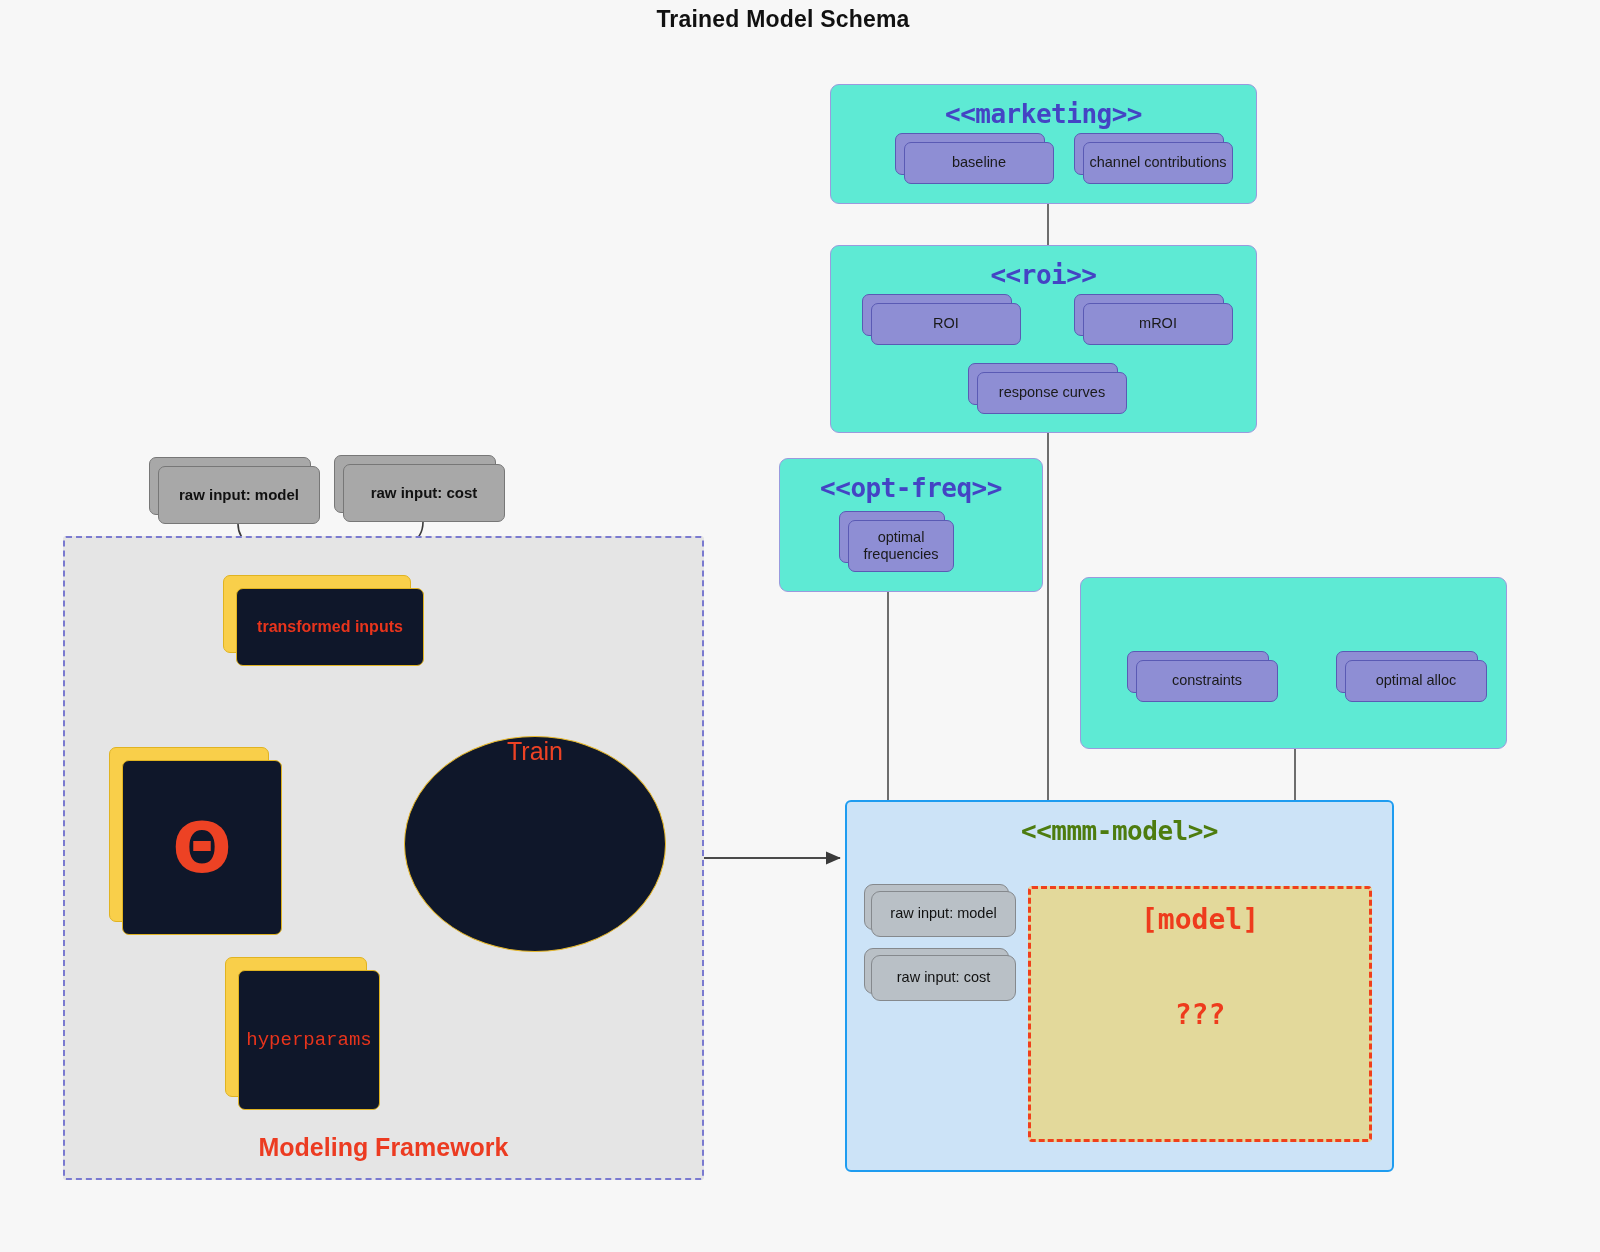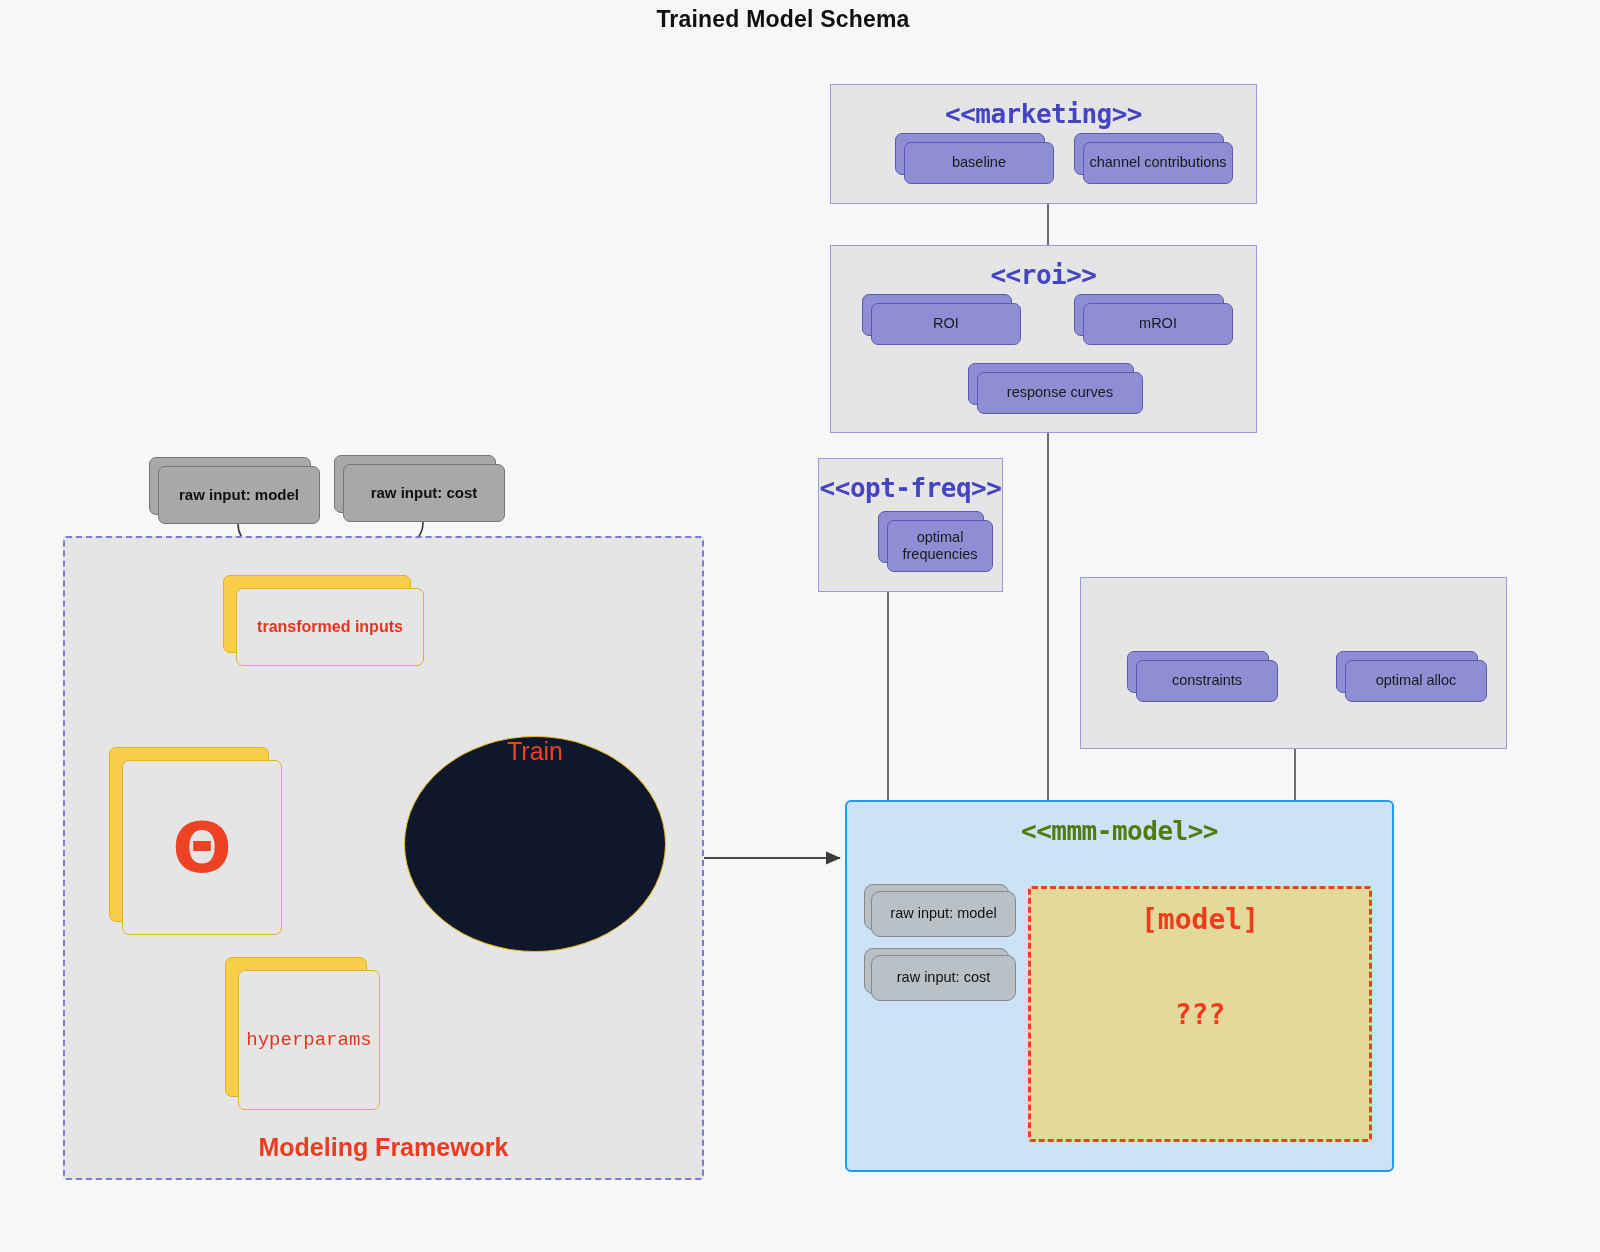--- a/index.html
+++ b/index.html
@@ -28,23 +28,23 @@
     width: 1566px;
     text-align: center;
     font-size: 23px;
     font-weight: bold;
     color: #111111;
     letter-spacing: 0.2px;
   }
 
   
   .pkg {
-    background: #e5e5e5;
+    background: #5eead4;
     border: 1.4px solid #9a9ade;
-    border-radius: 0;
+    border-radius: 9px;
   }
   .pkg-title {
     position: absolute;
     left: 0; right: 0;
     top: 14px;
     text-align: center;
     font-family: "DejaVu Sans Mono", monospace;
     font-weight: bold;
     font-size: 26px;
     color: #4444c4;
@@ -126,21 +126,21 @@
     font-weight: normal;
   }
   .card-gray-soft .stack-back { left: -7px; top: -7px; }
 
   
   .card-yellow .stack-back {
     background: #f9cf4a;
     border: 1.8px solid #e0b321;
   }
   .card-yellow .stack-front {
-    background: #e5e5e5;
+    background: #0f172a;
     border: 1.8px solid #e0b321;
     color: #e8341c;
     font-size: 16px;
     font-weight: bold;
   }
   .card-yellow .stack-back { left: -13px; top: -13px; }
 
   .mono { font-family: Liberation Mono, monospace; }
 
   
@@ -263,27 +263,27 @@
   <div class="abs pkg" style="left:830px; top:245px; width:427px; height:188px;">
     <div class="pkg-title">&lt;&lt;roi&gt;&gt;</div>
     <div class="abs card card-purple" style="left:40px; top:57px; width:150px; height:42px;">
       <div class="stack-back"></div>
       <div class="stack-front">ROI</div>
     </div>
     <div class="abs card card-purple" style="left:252px; top:57px; width:150px; height:42px;padding-left:30px;">
       <div class="stack-back"></div>
       <div class="stack-front">mROI</div>
     </div>
-    <div class="abs card card-purple" style="left:146px; top:126px; width:166px; height:42px;">
+    <div class="abs card card-purple" style="left:146px; top:126px; width:150px; height:42px;">
       <div class="stack-back"></div>
       <div class="stack-front">response curves</div>
     </div>
   </div>
 
-  <div class="abs pkg" style="left:818px; top:458px; width:185px; height:134px;">
+  <div class="abs pkg" style="left:779px; top:458px; width:264px; height:134px;">
     <div class="pkg-title">&lt;&lt;opt-freq&gt;&gt;</div>
     <div class="abs card card-purple" style="left:68px; top:61px; width:106px; height:52px;">
       <div class="stack-back"></div>
       <div class="stack-front" style="white-space:pre-line;">optimal
 frequencies</div>
     </div>
   </div>
 
   <div class="abs pkg" style="left:1080px; top:577px; width:427px; height:172px;">
     <div class="abs card card-purple" style="left:55px; top:82px; width:142px; height:42px;">

